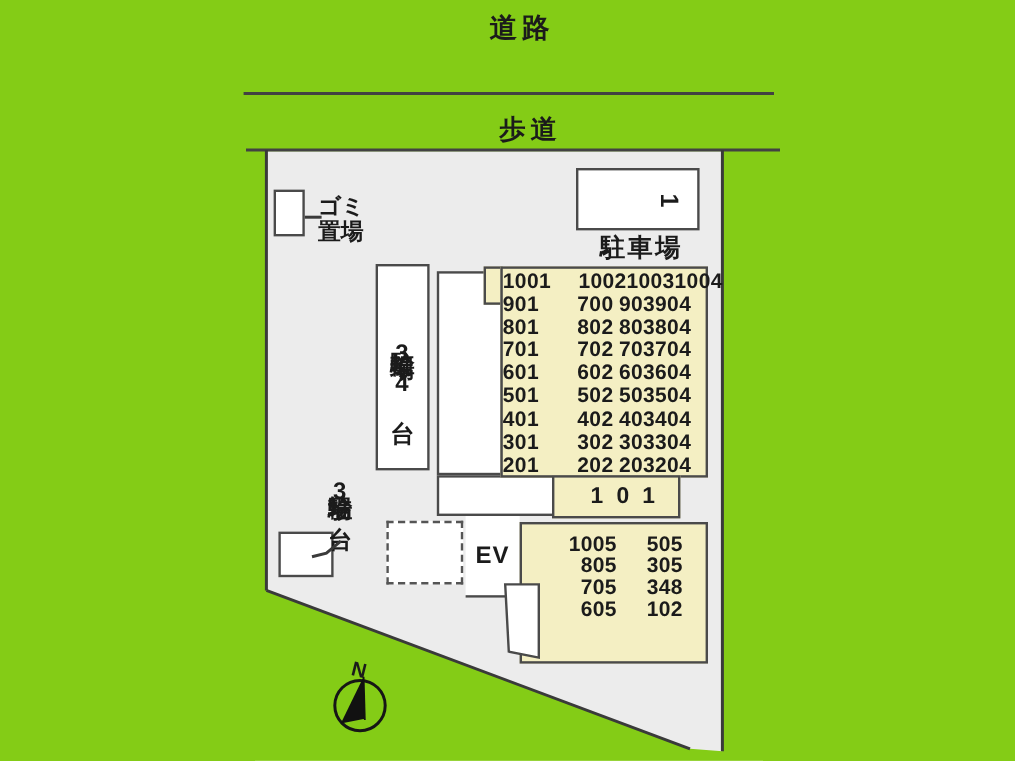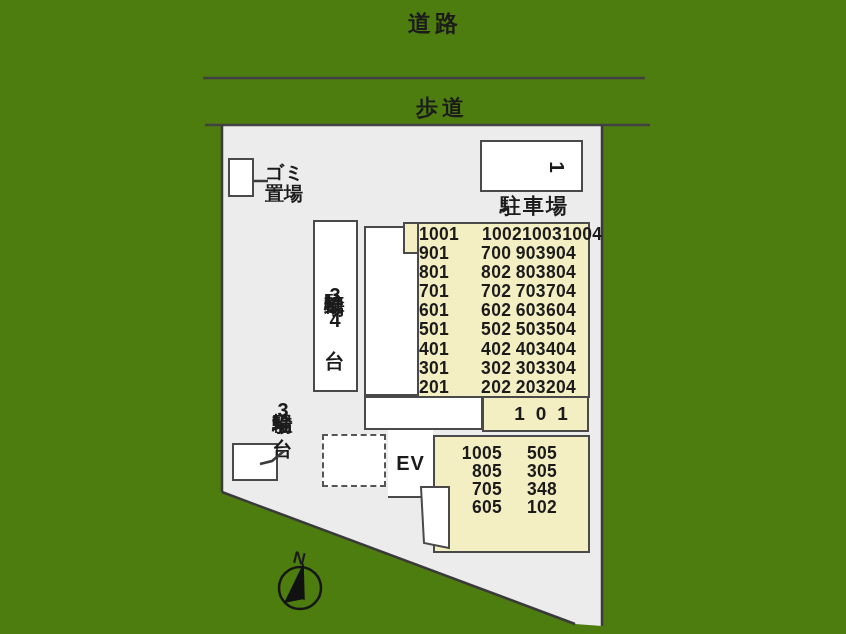--- a/index.html
+++ b/index.html
@@ -2,21 +2,21 @@
 <html style="--unit-fill: #f4efc3; --line: #424242;"><head>
 <meta charset="utf-8">
 <style>
   :root{
     --unit-fill:#f4efc3;
     --line:#424242;
     --ink:#1b1b1b;
   }
   *{box-sizing:border-box;}
   body{margin:0;background:#fcfcfc;font-family:"Liberation Sans","DejaVu Sans",sans-serif;color:var(--ink);}
-  .canvas{position:relative;width:846px;height:634px;overflow:hidden;background:#4d7c0f;}
+  .canvas{position:relative;width:846px;height:634px;overflow:hidden;background:#84cc16;}
   svg.layer{position:absolute;left:0;top:0;width:846px;height:634px;pointer-events:none;}
   svg.bg{z-index:0;}
   svg.fg{z-index:10;}
 
   .lbl{position:absolute;white-space:nowrap;}
   .road-label{left:408px;top:8px;font-size:23px;font-weight:600;letter-spacing:4px;z-index:2;}
   .sidewalk-label{left:416px;top:93px;font-size:22px;font-weight:600;letter-spacing:4px;z-index:2;}
 
   .box{position:absolute;background:#fff;border:2px solid #4a4a4a;}
 
@@ -36,31 +36,31 @@
   .grid-notch{left:403px;top:222px;width:16px;height:32px;background:var(--unit-fill);border:2px solid #4a4a4a;z-index:2;}
   .grid-block{left:417px;top:222px;width:173px;height:176px;background:var(--unit-fill);border:2px solid #4a4a4a;z-index:3;padding-top:1px;}
   .grow{display:flex;justify-content:flex-start;padding-right:12px;height:19.1px;line-height:19.1px;}
   .gcell{display:inline-block;text-align:right;white-space:nowrap;font-size:17.5px;font-weight:700;letter-spacing:0.3px;}
   .grid-block .gcell:nth-child(1){width:31px;}
   .grid-block .gcell:nth-child(2){width:40px;margin-left:32px;}
   .grid-block .gcell:nth-child(3){width:49px;}
   .grid-block .gcell:nth-child(4){width:41px;}
 
   .bldg-lower{left:364px;top:396px;width:119px;height:34px;z-index:1;}
-  .unit101-block{left:482px;top:396px;width:107px;height:36px;background:var(--unit-fill);border:2px solid #4a4a4a;z-index:3;
+  .unit101-block{left:460px;top:396px;width:107px;height:36px;background:var(--unit-fill);border:2px solid #4a4a4a;z-index:3;
     display:flex;align-items:center;justify-content:center;padding-left:22px;}
   .unit101-label{font-size:19px;font-weight:700;letter-spacing:11px;}
 
   .ev-cell{position:absolute;left:388px;top:430px;width:45px;height:68px;background:#fff;border-bottom:2px solid #4a4a4a;z-index:2;
     display:flex;align-items:center;justify-content:center;}
   .ev-label{font-size:20px;font-weight:600;letter-spacing:1px;}
   .dashed-box{position:absolute;left:322px;top:434px;width:64px;height:53px;background:#fff;border:2px dashed #555;z-index:2;}
 
   .lower-block{left:433px;top:435px;width:157px;height:118px;background:var(--unit-fill);border:2px solid #4a4a4a;z-index:3;padding-top:7px;}
-  .lower-block .grow{padding-left:25px;padding-right:0;height:18px;line-height:18px;}
+  .lower-block .grow{padding-left:37px;padding-right:0;height:18px;line-height:18px;}
   .lower-block .gcell:nth-child(1){width:42px;}
   .lower-block .gcell:nth-child(2){width:49px;margin-left:6px;}
 
   .bike3-box{left:232px;top:443px;width:46px;height:38px;z-index:2;}
   .bike3-label{left:270px;top:396px;height:126px;font-size:20px;font-weight:600;letter-spacing:1px;z-index:2;}
 
   .north-label{left:293px;top:549px;font-size:17px;font-weight:700;transform:rotate(14deg);z-index:11;}
 </style>
 </head>
 <body>

